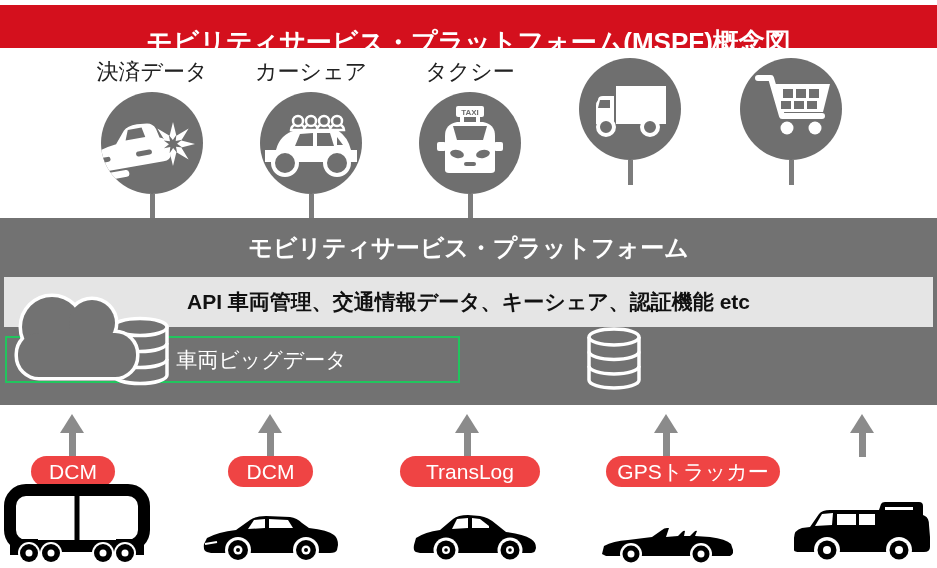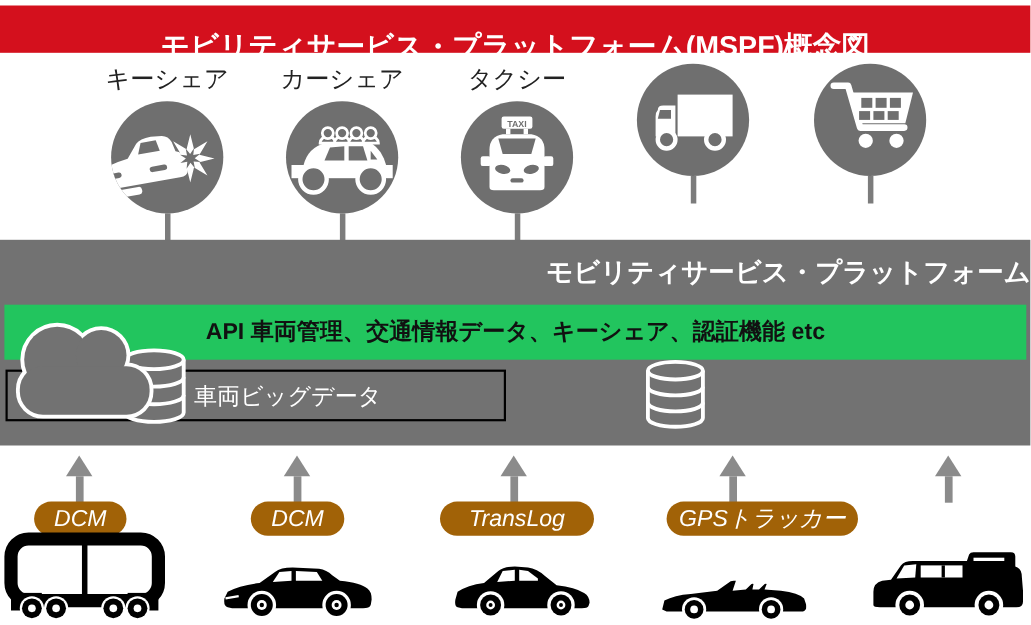--- a/index.html
+++ b/index.html
@@ -14,54 +14,54 @@
   
   .service{position:absolute;top:56px;width:160px;text-align:center;}
   .service-label{font-size:22px;font-weight:500;color:#222;line-height:32px;height:34px;}
   .service-circle{position:relative;width:102px;height:102px;margin:2px auto 0;
                   border-radius:50%;background:#6f6f6f;overflow:hidden;}
   .service-circle svg{position:absolute;left:0;top:0;}
   .stem{width:5px;height:25px;margin:0 auto;background:#7c7c7c;}
 
   
   .platform{position:absolute;left:0;top:218px;width:937px;height:187px;background:#727272;}
-  .platform-title{margin:0;padding-top:12px;text-align:right;color:#fff;
+  .platform-title{margin:0;padding-top:12px;text-align:center;color:#fff;
                   font-size:24px;font-weight:bold;line-height:36px;}
-  .api-band{position:absolute;left:4px;top:59px;width:929px;height:50px;background:#22c55e;}
+  .api-band{position:absolute;left:4px;top:59px;width:929px;height:50px;background:#e5e5e5;}
   .api-band span{display:block;height:50px;line-height:50px;text-align:center;
                  color:#111;font-size:21px;font-weight:bold;}
-  .data-box{position:absolute;top:118px;height:47px;border:2px solid #000000;
+  .data-box{position:absolute;top:118px;height:47px;border:2px solid #22c55e;
             box-sizing:border-box;display:flex;align-items:center;justify-content:center;
             color:#fff;font-size:21px;}
   .data-box.left{left:5px;width:455px;padding-left:58px;}
   .data-box.right{left:477px;width:455px;padding-left:64px;}
   .cloud-group{position:absolute;left:6px;top:69px;}
   .db-right{position:absolute;left:585px;top:108px;}
 
   
   .arrow{position:absolute;top:414px;width:24px;}
   .arrow .head{width:0;height:0;margin:0 auto;
                border-left:12px solid transparent;border-right:12px solid transparent;
                border-bottom:19px solid #8b8b8b;}
   .arrow .shaft{width:7px;height:24px;margin:0 auto;background:#8b8b8b;}
-  .pill{position:absolute;top:456px;height:31px;border-radius:16px;background:#a16207;
-        color:#fff;font-size:21px;text-align:center;line-height:31px;font-style:italic;}
+  .pill{position:absolute;top:456px;height:31px;border-radius:16px;background:#ef4444;
+        color:#fff;font-size:21px;text-align:center;line-height:31px;}
   .vehicle{position:absolute;}
 </style>
 </head>
 <body>
 
 <div class="canvas">
 
   <header class="banner">
     <h1>モビリティサービス・プラットフォーム(MSPF)概念図</h1>
   </header>
 
   <div class="service" style="left:72px">
-    <div class="service-label">キーシェア</div>
+    <div class="service-label">決済データ</div>
     <div class="service-circle">
       <svg width="102" height="102" viewBox="0 0 102 102">
         <g transform="translate(-16,16) rotate(-10 50 40)">
           <path d="M0,56 L2,42 Q14,35 32,33 L42,21 Q46,17 56,17 L66,18 Q72,19 74,25 L76,34 Q82,36 84,42 L84,52 Q84,58 76,58 L4,58 Q0,58 0,56 Z" fill="#fff"></path>
           <polygon points="46,21 60,21 62,31 42,31" fill="#6f6f6f"></polygon>
           <rect x="4" y="44" width="20" height="5" rx="2.5" fill="#6f6f6f"></rect>
           <rect x="50" y="44" width="16" height="5" rx="2.5" fill="#6f6f6f"></rect>
           <rect x="6" y="60" width="34" height="7" rx="3" fill="#fff"></rect>
         </g>
         <g transform="translate(72,52)">

